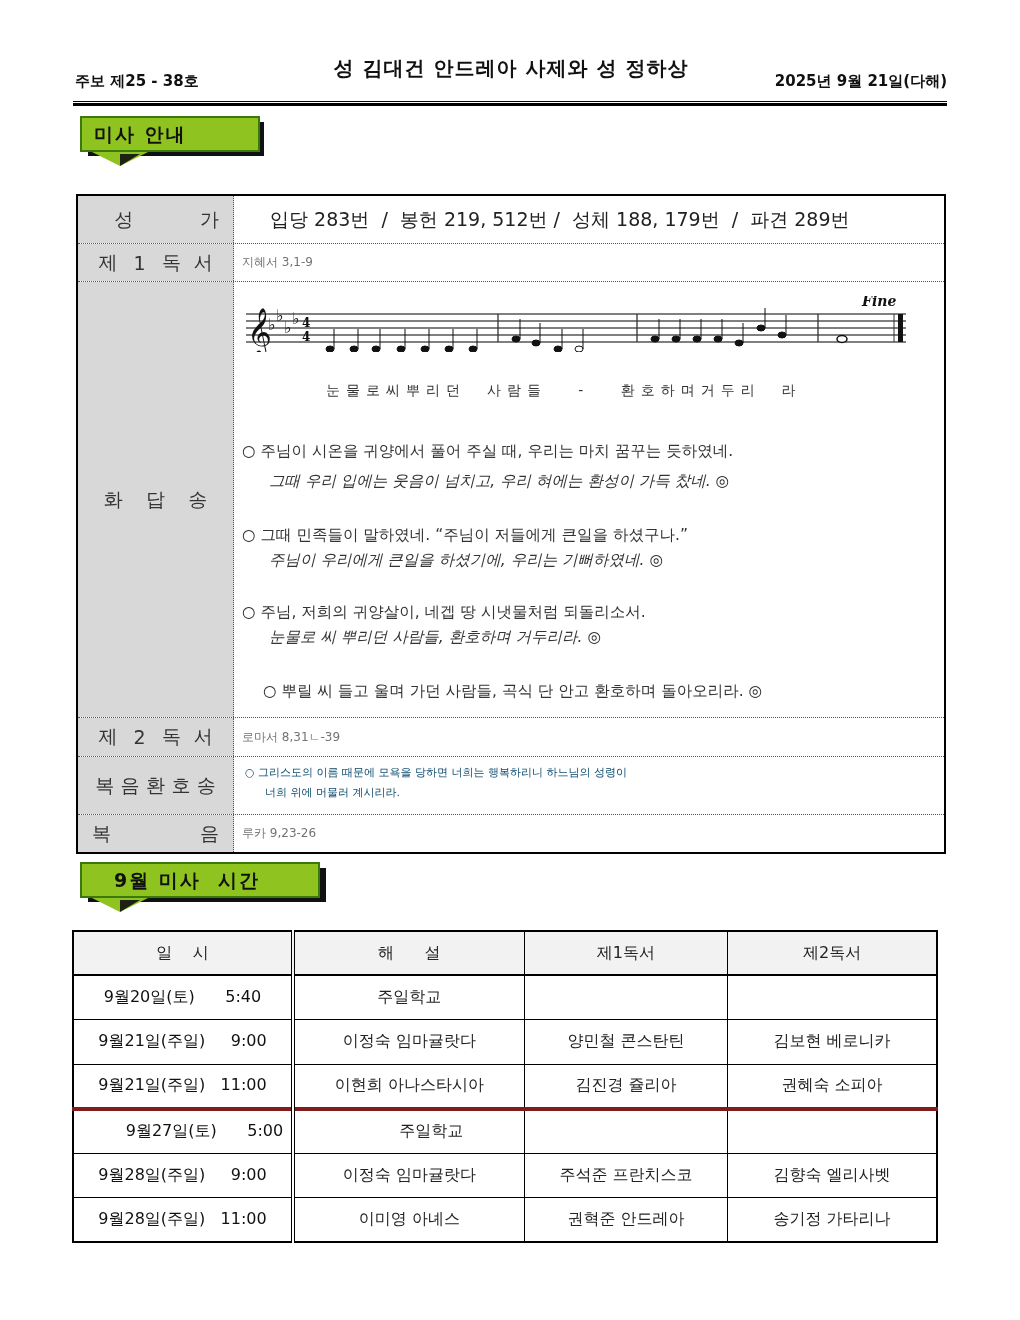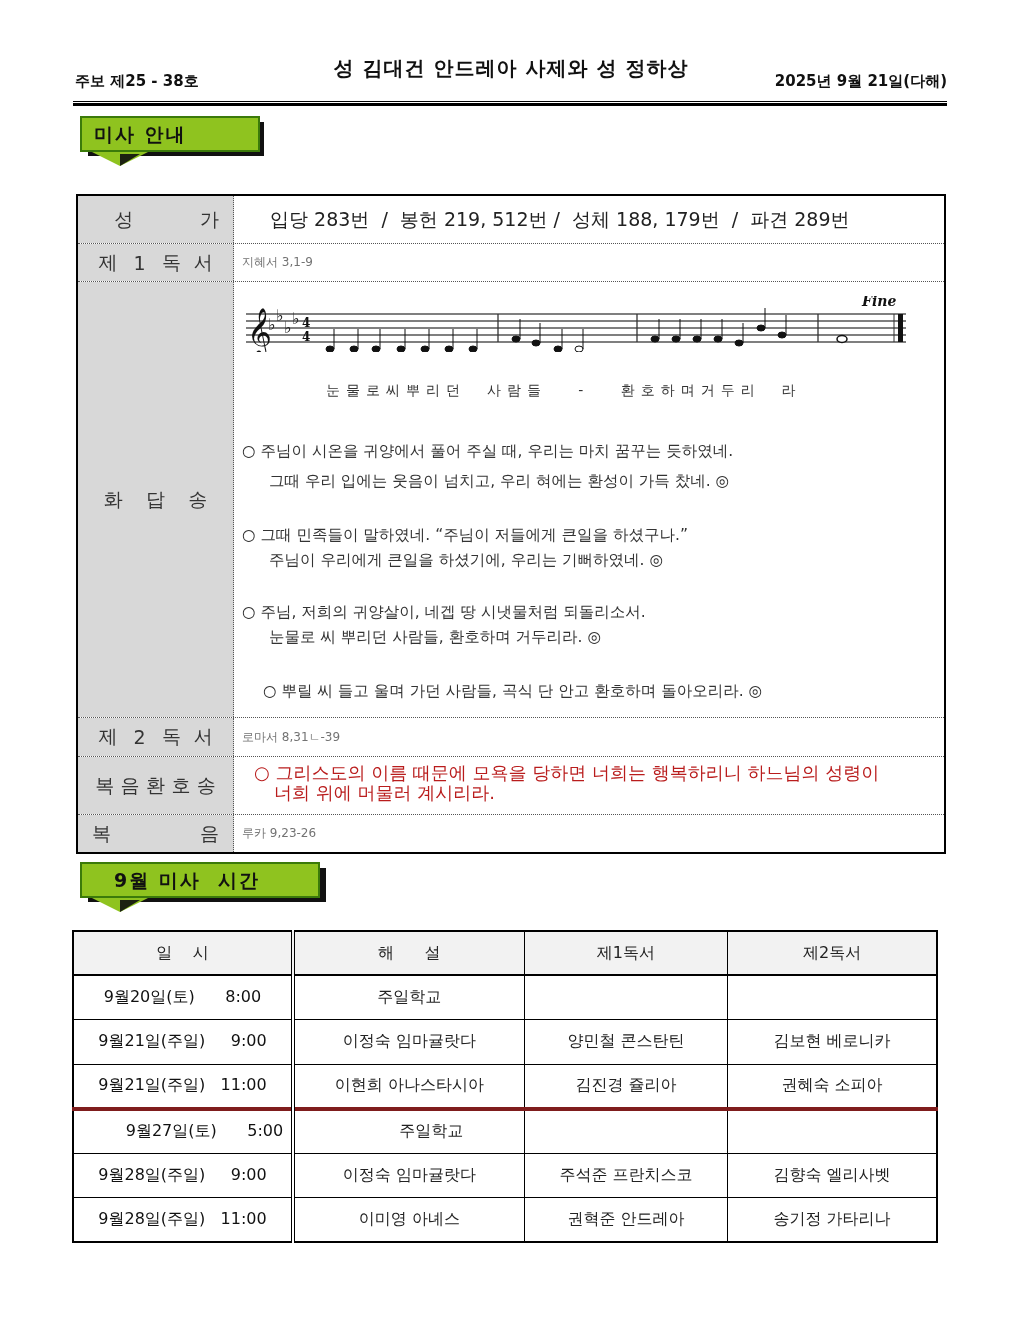--- a/index.html
+++ b/index.html
@@ -28,23 +28,23 @@
     .lit-lbl { width: 156px; background: #d8d8d8; border-right: 1px dotted #555; display: flex; align-items: center; font-size: 19px; color: #333; padding: 0 14px; }
     .lit-lbl span { flex: 1; text-align: center; }
     .lit-val { flex: 1; display: flex; align-items: center; padding: 0 8px; font-size: 12px; color: #737373; }
     .lit-val.big { font-size: 19px; color: #222; padding-left: 36px; }
 
     .psalm { flex: 1; position: relative; }
     .score { position: absolute; left: 12px; top: 14px; width: 662px; height: 56px; }
     .lyrics { position: absolute; left: 92px; top: 100px; font-size: 14px; color: #333; letter-spacing: 6px; white-space: pre; }
     .verse { position: absolute; left: 8px; font-size: 15.5px; color: #333; line-height: 28px; }
     .verse .line { display: block; white-space: nowrap; }
-    .verse .line.indent { padding-left: 27px; }
-
-    .accl { flex: 1; padding: 6px 20px; font-size: 18px; color: #b91c1c; line-height: 20px; }
+    .verse .line.indent { padding-left: 27px; font-style: italic; }
+
+    .accl { flex: 1; padding: 6px 11px; font-size: 11px; color: #0c4a6e; line-height: 20px; }
     .accl .line { display: block; white-space: nowrap; }
     .accl .line.indent { padding-left: 20px; }
 
     
     .sched { position: absolute; left: 72px; top: 930px; width: 866px; border-collapse: collapse; border: 2px solid #000; }
     .sched td, .sched th { border: 1px solid #000; font-size: 16px; color: #222; text-align: center; font-weight: normal; height: 44.5px; }
     .sched th { background: #f2f2f2; height: 44px; border-bottom: 2px solid #000; }
     .sched .c1 { width: 220px; border-right: 4px double #000; margin-left: 9px; }
     .sched .c2 { width: 232px; margin-top: 48px; }
     .sched .c3 { width: 204px; }
@@ -241,21 +241,21 @@
   <thead>
     <tr>
       <th class="c1" style="white-space:pre;">일    시</th>
       <th class="c2" style="white-space:pre;">해      설</th>
       <th class="c3">제1독서</th>
       <th class="c4">제2독서</th>
     </tr>
   </thead>
   <tbody>
     <tr>
-      <td class="c1 dt">9월20일(토)      8:00</td>
+      <td class="c1 dt">9월20일(토)      5:40</td>
       <td class="c2">주일학교</td>
       <td class="c3"></td>
       <td class="c4"></td>
     </tr>
     <tr>
       <td class="c1 dt">9월21일(주일)     9:00</td>
       <td class="c2">이정숙 임마귤랏다</td>
       <td class="c3">양민철 콘스탄틴</td>
       <td class="c4">김보현 베로니카</td>
     </tr>

